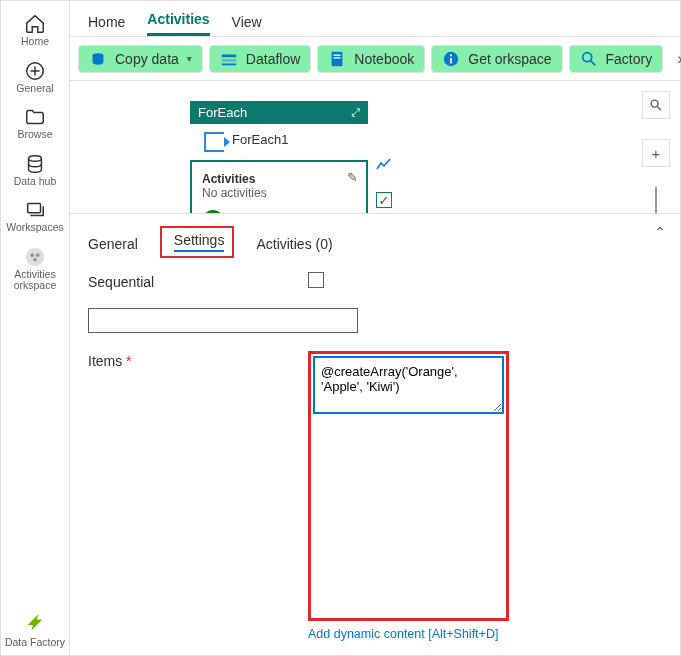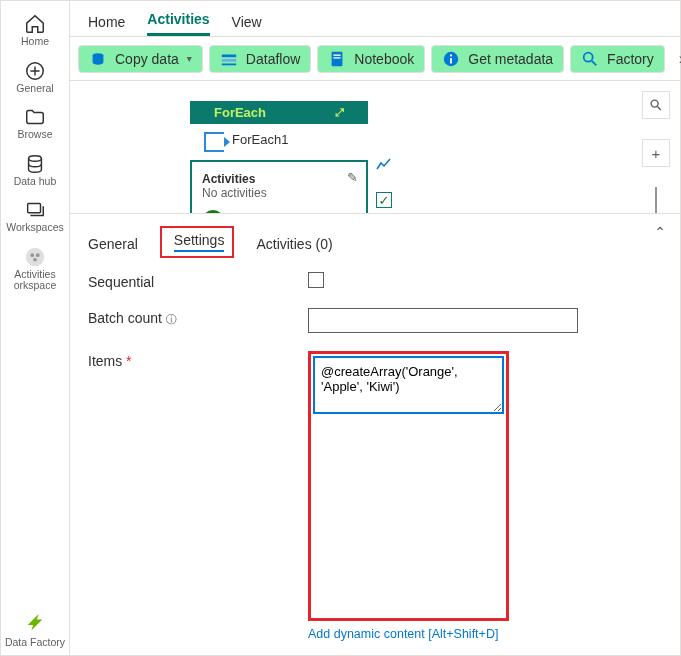--- a/index.html
+++ b/index.html
@@ -17,21 +17,21 @@
 .toolbar{display:flex;gap:6px;align-items:center;padding:6px 8px;border-bottom:1px solid #e1dfdd;height:44px}
 .tool{display:flex;align-items:center;gap:8px;padding:4px 10px;border:1px solid #e1dfdd;border-radius:4px;background:#86efac;cursor:pointer;font-size:14px;color:#323130;white-space:nowrap}
 .tool .ic{width:18px;height:18px;display:flex;align-items:center;justify-content:center}
 .chev{font-size:10px;color:#605e5c}
 .more{margin-left:auto;font-size:16px;color:#605e5c;padding:4px 8px;cursor:pointer}
 .canvas{flex:1;position:relative;background:#fff;overflow:hidden}
 .side-btns{position:absolute;right:10px;top:10px;display:flex;flex-direction:column;gap:20px;align-items:center}
 .sq{width:28px;height:28px;border:1px solid #e1dfdd;background:#fff;display:flex;align-items:center;justify-content:center;color:#605e5c;cursor:pointer;font-size:15px}
 .slider-line{width:2px;height:80px;background:#979593;position:relative;margin:0 auto}
 .activity{position:absolute;left:120px;top:20px;width:178px}
-.act-head{background:#0b7a6d;color:#bef264;display:flex;align-items:center;justify-content:space-between;padding:4px 24px;font-weight:700;font-size:13px}
+.act-head{background:#0b7a6d;color:#ffffff;display:flex;align-items:center;justify-content:space-between;padding:4px 8px;font-weight:400;font-size:13px}
 .act-head .exp{font-size:11px;cursor:pointer}
 .act-row{display:flex;align-items:flex-start;gap:8px;padding:8px 14px}
 .act-ic{width:20px;height:20px;border:2px solid #2b88d8;border-right:none;position:relative}
 .act-ic::after{content:"";position:absolute;right:-6px;top:50%;width:0;height:0;border-top:5px solid transparent;border-bottom:5px solid transparent;border-left:6px solid #2b88d8;transform:translateY(-50%)}
 .act-body{border:2px solid #0b7a6d;padding:10px 10px 14px 10px;position:relative;height:106px}
 .act-body .ttl{font-size:12px;font-weight:600}
 .act-body .sub{font-size:12px;color:#605e5c}
 .add-circ{width:22px;height:22px;border-radius:50%;background:#107c10;color:#fff;display:flex;align-items:center;justify-content:center;font-size:15px;margin-top:10px;cursor:pointer}
 .pencil{position:absolute;right:8px;top:8px;color:#605e5c;cursor:pointer}
 .status-col{position:absolute;left:306px;top:75px;display:flex;flex-direction:column;gap:20px;align-items:center}
@@ -150,21 +150,21 @@
         <span>Notebook</span>
       </div>
       <div class="tool">
         <span class="ic">
             <svg viewBox="0 0 20 20" width="18" height="18">
               <circle cx="10" cy="10" r="8" fill="#0078d4"></circle>
               <rect x="9" y="9" width="2" height="6" fill="#fff"></rect>
               <circle cx="10" cy="6" r="1.2" fill="#fff"></circle>
             </svg>
           </span>
-        <span>Get metadata</span>
+        <span>Get orkspace</span>
       </div>
       <div class="tool">
         <span class="ic">
             <svg viewBox="0 0 20 20" width="18" height="18" fill="none" stroke="#0078d4" stroke-width="2">
               <circle cx="8" cy="8" r="5"></circle>
               <path d="m12 12 5 5"></path>
             </svg>
           </span>
         <span>Factory</span>
       </div>
@@ -222,21 +222,20 @@
         <div class="ptab sel"><span>Settings</span><span class="under"></span></div>
         <div class="ptab">Activities (0)</div>
         <span class="collapse">⌃</span>
       </div>
       <div class="form">
         <div class="frow">
           <div class="flabel">Sequential</div>
           <div class="cb"></div>
         </div>
         <div class="frow">
-          <div class="flabel"><span>Batch count</span> <span style="color:#605e5c;font-size:11px">ⓘ</span></div>
           <input class="inp" style="">
         </div>
         <div class="frow">
           <div class="flabel req">Items</div>
           <div style="display:flex;flex-direction:column">
             <div class="ta-wrap">
               <textarea class="ta" style="">@createArray('Orange', 'Apple', 'Kiwi')</textarea>
             </div>
             <span class="dyn">Add dynamic content [Alt+Shift+D]</span>
           </div>

